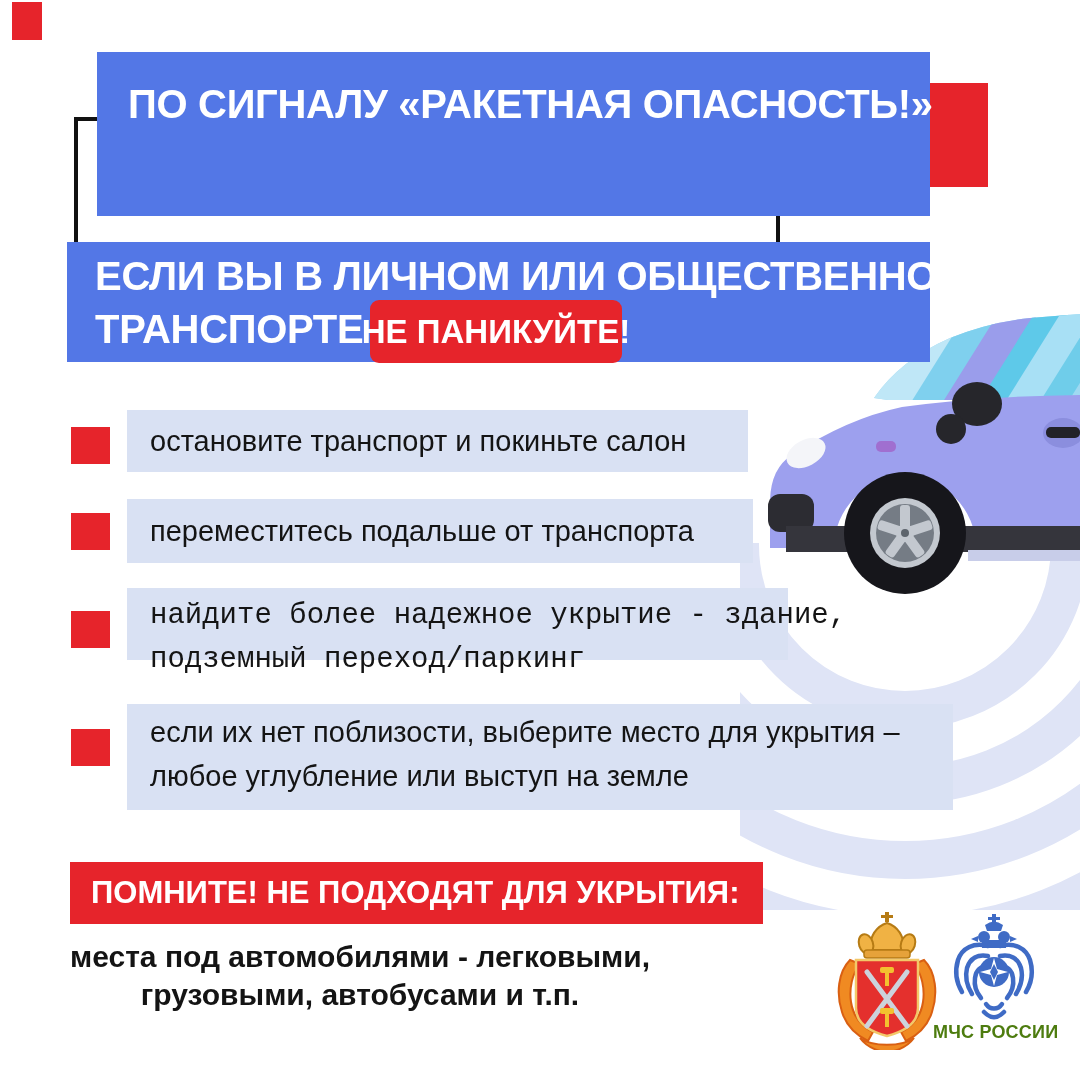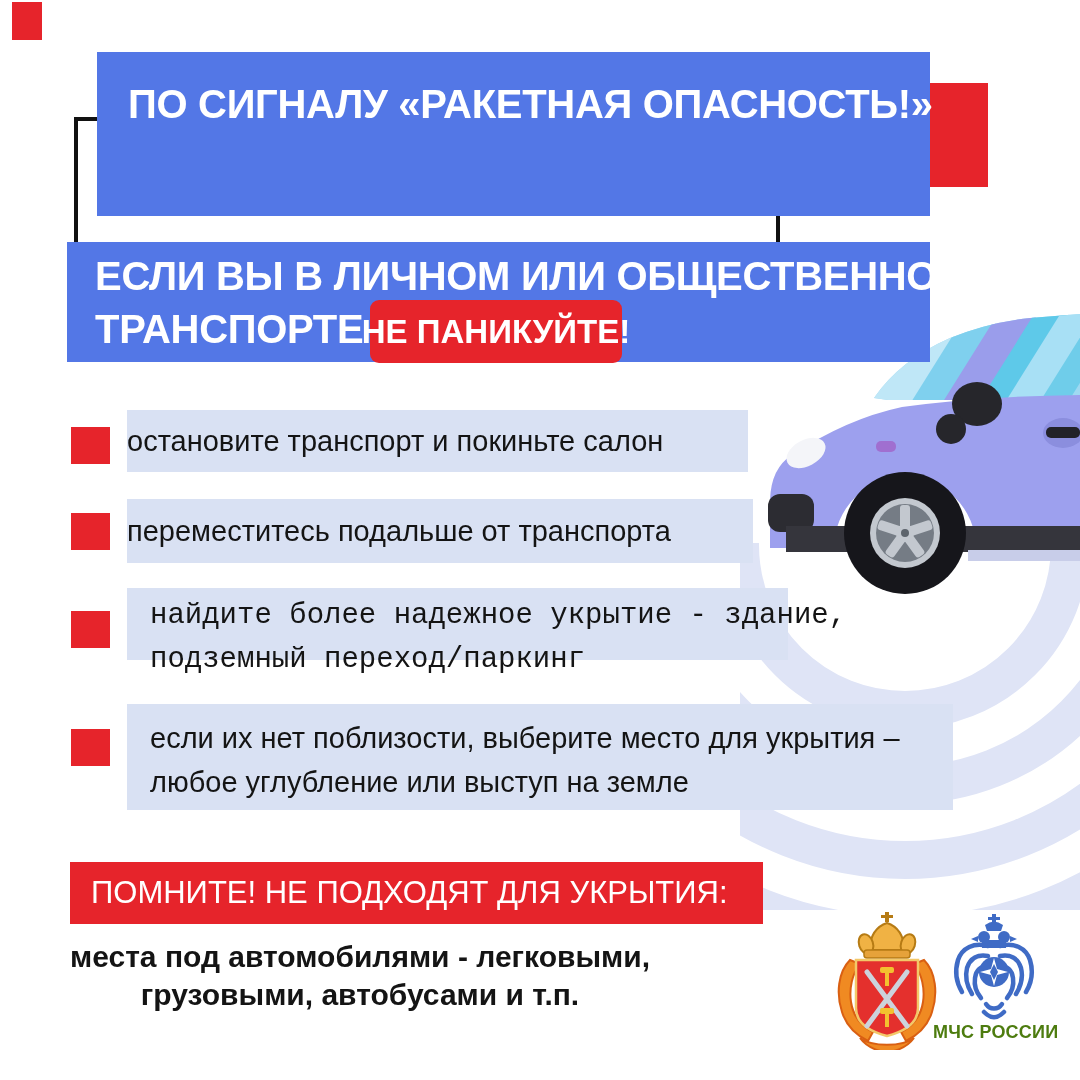--- a/index.html
+++ b/index.html
@@ -31,28 +31,28 @@
     display:block;color:#ffffff;font-weight:700;font-size:40px;line-height:53px;
     letter-spacing:-0.3px;white-space:nowrap;
   }
   .alert-box{
     left:370px;top:300px;width:252px;height:63px;background:#e6242b;z-index:4;
     display:flex;align-items:center;justify-content:center;border-radius:9px;
   }
   .alert-box .ln{color:#ffffff;font-weight:700;font-size:33px;white-space:nowrap;}
   .item{background:#d9e1f3;z-index:3;box-sizing:border-box;color:#141414;}
   .item .txt{font-size:29px;font-weight:500;line-height:44px;white-space:nowrap;display:block;}
-  .item.single{display:flex;align-items:center;}
+  .item.single{display:flex;align-items:center;padding-left:23px;}
   .item.multi{padding:6px 0 0 23px;}
   .bullet{width:39px;height:37px;background:#e6242b;z-index:3;}
   .warn-banner{
     left:70px;top:862px;width:693px;height:62px;background:#e6242b;z-index:3;
     display:flex;align-items:center;box-sizing:border-box;padding-left:21px;
   }
-  .warn-banner .ln{color:#ffffff;font-weight:400;font-size:31px;white-space:nowrap;}
+  .warn-banner .ln{color:#ffffff;font-weight:700;font-size:31px;white-space:nowrap;}
   .warn-text{left:70px;top:938px;z-index:3;color:#141414;}
   .warn-text .ln{display:block;font-size:30px;font-weight:600;line-height:38px;white-space:nowrap;text-align:center;}
   .emblem{z-index:4;}
   .agency-label{
     left:933px;top:1022px;width:120px;z-index:4;text-align:center;
     color:#4d7c0f;font-weight:700;font-size:18px;letter-spacing:0.2px;white-space:nowrap;
   }
 </style>
 </head>
 <body>
@@ -149,21 +149,21 @@
   <div class="abs item single" style="left:127px;top:410px;width:621px;height:62px;">
     <span class="txt">остановите транспорт и покиньте салон</span>
   </div>
   <div class="abs item single" style="left:127px;top:499px;width:626px;height:64px;">
     <span class="txt">переместитесь подальше от транспорта</span>
   </div>
   <div class="abs item multi" style="left:127px;top:588px;width:661px;height:72px;font-family:Liberation Mono, monospace;">
     <span class="txt">найдите более надежное укрытие - здание,</span>
     <span class="txt">подземный переход/паркинг</span>
   </div>
-  <div class="abs item multi" style="left:127px;top:704px;width:826px;height:106px;padding-top:12px;">
+  <div class="abs item multi" style="left:127px;top:704px;width:826px;height:106px;padding-top:6px;">
     <span class="txt">если их нет поблизости, выберите место для укрытия –</span>
     <span class="txt">любое углубление или выступ на земле</span>
   </div>
 
   <div class="abs warn-banner">
     <span class="ln">ПОМНИТЕ! НЕ ПОДХОДЯТ ДЛЯ УКРЫТИЯ:</span>
   </div>
 
   <div class="abs warn-text">
     <span class="ln">места под автомобилями - легковыми,</span>

